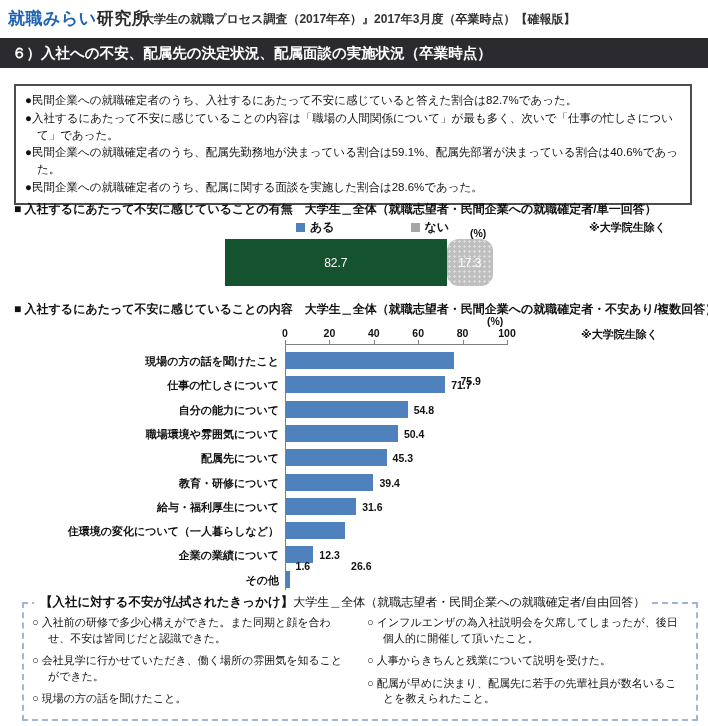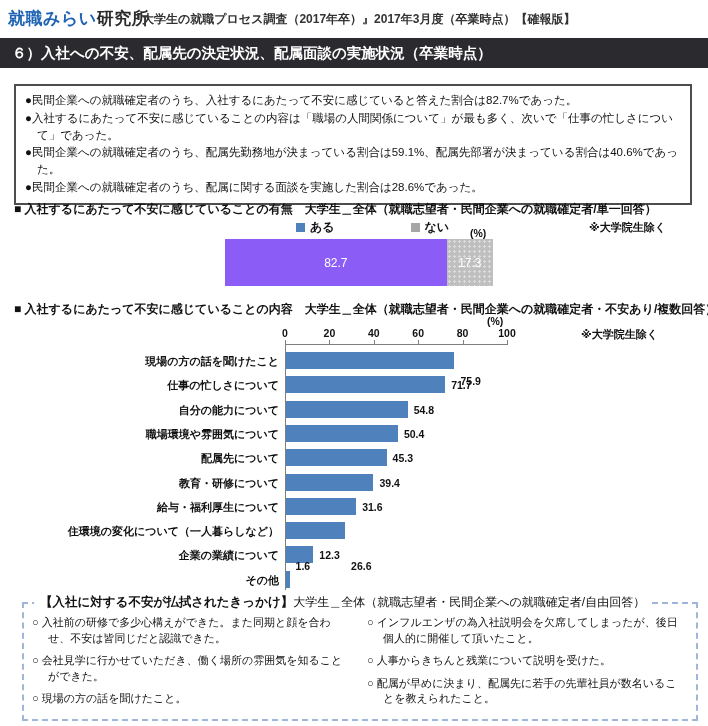--- a/index.html
+++ b/index.html
@@ -31,21 +31,21 @@
   
   .legend1{position:absolute;left:296px;top:219px;display:flex;gap:76px;font-size:12px;font-weight:bold;}
   .legend-item{display:flex;align-items:center;}
   .legend-sq{display:inline-block;width:9px;height:9px;margin-right:5px;}
   .note{position:absolute;font-size:11px;font-weight:bold;white-space:nowrap;}
   #note1{right:42px;top:220px;}
   .pct{position:absolute;font-size:10.5px;font-weight:bold;}
   #pct1{left:470px;top:227px;}
   .stackbar{position:absolute;left:225px;top:239px;width:268px;height:47px;display:flex;}
   .seg{display:flex;align-items:center;justify-content:center;color:#fff;font-size:12px;height:100%;box-sizing:border-box;}
-  .seg.dots{background-image:radial-gradient(#dcdcdc 1px, transparent 1.2px);background-size:5px 5px;}
+  .seg.dots{background-image:radial-gradient(#dcdcdc 1px, transparent 1.2px);background-size:5px 5px;border-radius:12px;}
 
   
   #pct2{left:487px;top:315px;}
   #note2{right:50px;top:327px;}
   .tick-label{position:absolute;top:327px;transform:translateX(-50%);font-size:10.5px;font-weight:bold;}
   .tick-mark{position:absolute;top:340px;height:4px;width:0;border-left:1px solid #7f7f7f;}
   .axis-top{position:absolute;left:285px;top:344px;width:223px;height:0;border-top:1px solid #7f7f7f;}
   .axis-left{position:absolute;left:285px;top:344px;width:0;height:246px;border-left:1px solid #7f7f7f;}
   .bar-label{position:absolute;left:0;width:279px;text-align:right;font-size:11px;font-weight:bold;white-space:nowrap;}
   .bar{position:absolute;height:17px;background:var(--bar-blue,#4f81bd);}
@@ -86,21 +86,21 @@
         <span>ある</span>
       </div>
       <div class="legend-item">
         <span class="legend-sq" style="background: rgb(166, 166, 166);"></span>
         <span>ない</span>
       </div>
     </div>
   <div class="note" id="note1">※大学院生除く</div>
   <div class="pct" id="pct1">(%)</div>
   <div class="stackbar" id="stackbar">
-      <div class="seg" style="width: 82.7%; background-color: #8b5cf6;">
+      <div class="seg" style="width: 82.7%; background-color: #14532d;">
         <span>82.7</span>
       </div>
       <div class="seg dots" style="width: 17.3%; background-color: rgb(191, 191, 191);">
         <span>17.3</span>
       </div>
     </div>
 
   <h2 class="sec-title" id="sec2-title">■ 入社するにあたって不安に感じていることの内容　大学生＿全体（就職志望者・民間企業への就職確定者・不安あり/複数回答）</h2>
   <div class="pct" id="pct2">(%)</div>
   <div class="note" id="note2">※大学院生除く</div>

